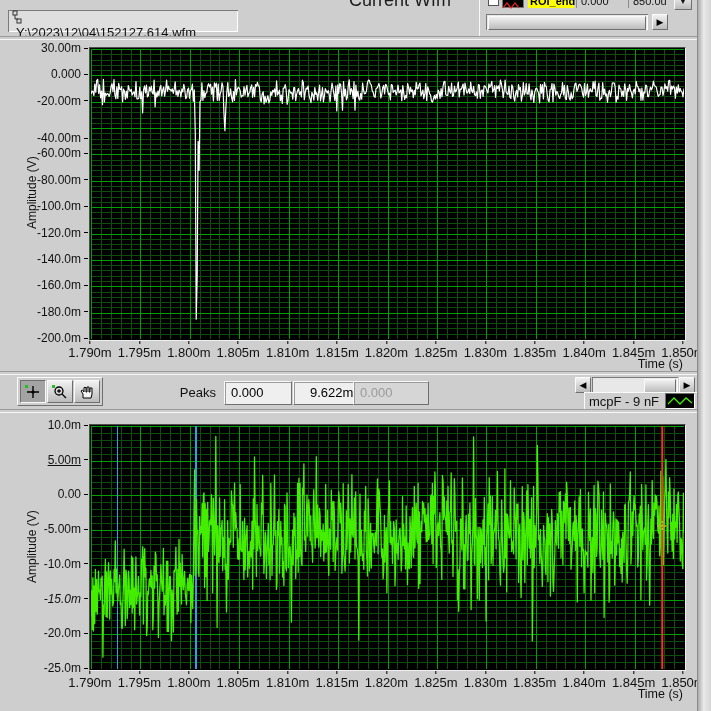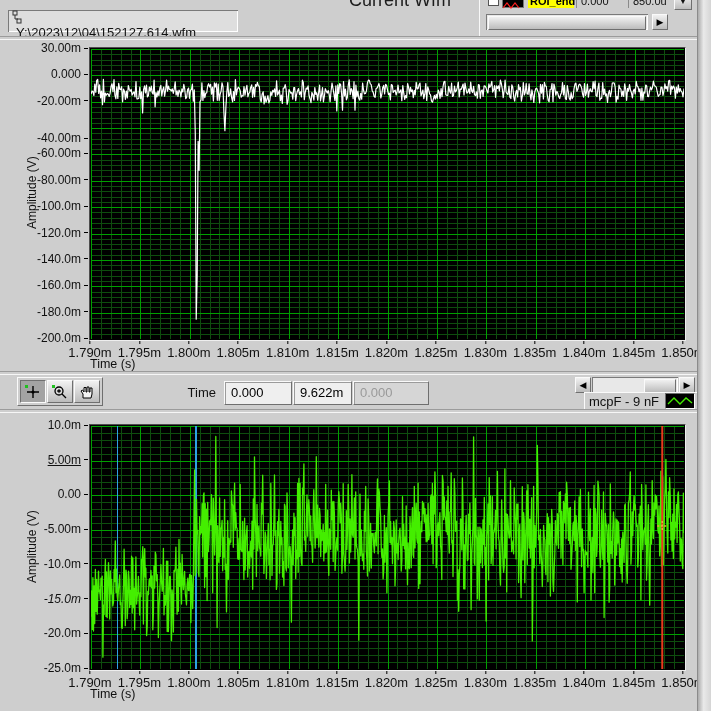--- a/index.html
+++ b/index.html
@@ -25,21 +25,21 @@
   .arrow-btn{font-size:9px;line-height:14px;text-align:center;color:#000;cursor:default;}
 
   
   .ylab{position:absolute;width:16px;display:flex;align-items:center;justify-content:center;writing-mode:vertical-rl;transform:rotate(180deg);font-size:12px;color:#111;}
   .yticks{position:absolute;width:52px;}
   .ytick{position:absolute;right:0;transform:translateY(-50%);display:flex;align-items:center;gap:3px;font-size:12px;white-space:nowrap;}
   .ytick::after{content:"";width:4px;height:1px;background:#000;}
   .xticks{position:absolute;height:18px;}
   .xtick{position:absolute;transform:translateX(-50%);font-size:13px;text-align:center;}
   .xtick::before{content:"";display:block;width:1px;height:3px;background:#000;margin:0 auto 1px;}
-  .xlab{position:absolute;text-align:left;font-size:12.5px;}
+  .xlab{position:absolute;text-align:right;font-size:12.5px;}
   .plotwrap{position:absolute;border:1px solid;border-color:#4e4e4e #eeeeee #eeeeee #4e4e4e;background:#000;}
 
   
   .palette{position:absolute;left:17px;top:377px;display:flex;gap:1px;padding:2px;background:#cecece;border:1px solid;border-color:#fafafa #6f6f6f #6f6f6f #fafafa;}
   .pal-btn{width:24px;height:21px;display:flex;align-items:center;justify-content:center;position:relative;}
   .pal-btn.pressed{background:#a3a3a3;border-color:#6f6f6f #fafafa #fafafa #6f6f6f;}
   .peaks-label{position:absolute;left:150px;top:385px;width:66px;text-align:right;font-size:13px;}
   .numfield{position:absolute;top:381px;height:22px;background:#efefef;border:1px solid;border-color:#fafafa #6f6f6f #6f6f6f #fafafa;box-shadow:inset 1px 1px 0 #9b9b9b;}
   .numfield .val{font-size:13px;padding:3px 0 0 6px;color:#000;}
   .numfield.disabled{background:#d6d6d6;}
@@ -263,25 +263,25 @@
           <path d="M11 10l4 4M6.2 7h3.6M8 5.2v3.6" stroke="#000" stroke-width="1.3" fill="none"></path>
         </svg>
     </div>
     <div class="pal-btn bev-up">
       <svg width="18" height="16" viewBox="0 0 18 16">
           <path d="M5 14v-4L3 7l1.5-1L6 8V3.5h2V8h1V3h2v5h1V4h2v6l-1 4z" fill="#f4f4f4" stroke="#000" stroke-width="1"></path>
         </svg>
     </div>
   </div>
 
-  <div class="peaks-label">Time</div>
+  <div class="peaks-label">Peaks</div>
   <div class="numfield" style="left:224px;width:66px;">
       <div class="val">0.000</div>
     </div>
-  <div class="numfield" style="left:293px;width:57px;">
+  <div class="numfield" style="left:293px;width:57px;padding-left:10px;">
       <div class="val">9.622m</div>
     </div>
   <div class="numfield disabled" style="left:353px;width:74px;">
       <div class="val">0.000</div>
     </div>
 
 
   <div class="arrow-btn bev-up" style="position:absolute;left:575px;top:377px;width:16px;height:16px;box-sizing:border-box;">◀</div>
   <div class="scroll-track" style="left:592px;top:377px;width:86px;height:16px;">
     <div class="bev-up" style="position:absolute;left:52px;top:2px;width:30px;height:12px;"></div>

